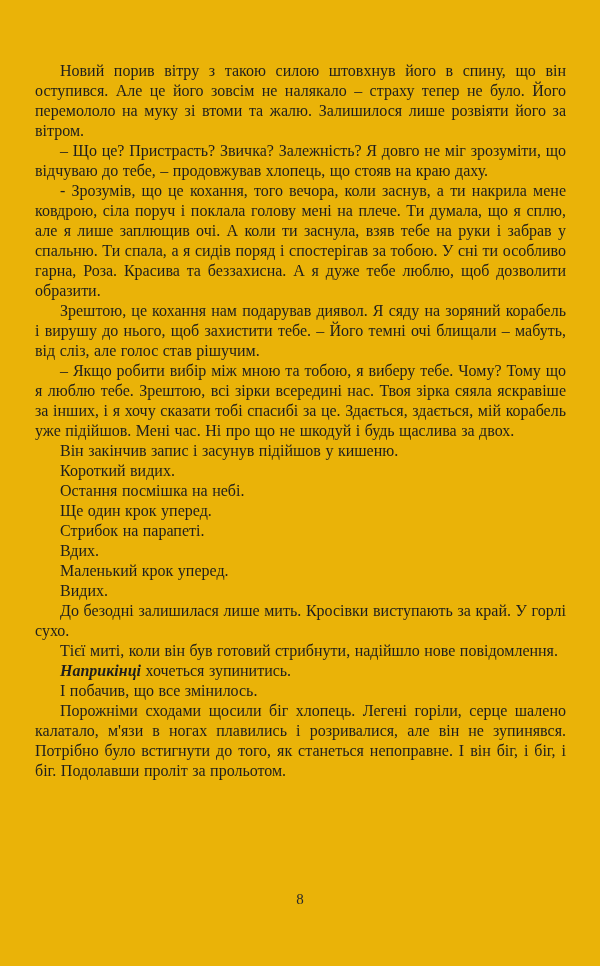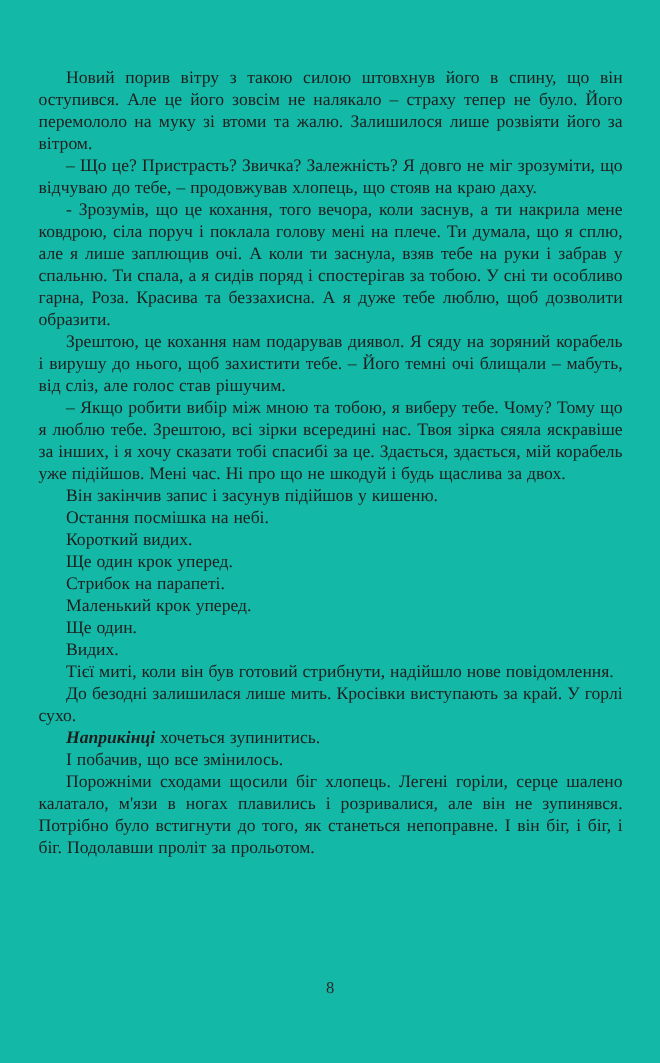--- a/index.html
+++ b/index.html
@@ -4,21 +4,21 @@
 <style>
   html, body {
     margin: 0;
     padding: 0;
     background: #ffffff;
   }
   .book-page {
     position: relative;
     width: 600px;
     height: 966px;
-    background: #14b8a6;
+    background: #eab308;
     overflow: hidden;
     font-family: "Liberation Serif", "DejaVu Serif", serif;
     color: #1e1e1e;
   }
   .text-block {
     position: absolute;
     top: 61px;
     left: 35px;
     width: 531px;
     font-size: 16px;
@@ -49,29 +49,29 @@
 <body>
 
 <div class="book-page">
   <div class="text-block">
     <p>Новий порив вітру з такою силою штовхнув його в спину, що він оступився. Але це його зовсім не налякало – страху тепер не було. Його перемололо на муку зі втоми та жалю. Залишилося лише розвіяти його за вітром.</p>
     <p>– Що це? Пристрасть? Звичка? Залежність? Я довго не міг зрозуміти, що відчуваю до тебе, – продовжував хлопець, що стояв на краю даху.</p>
     <p>- Зрозумів, що це кохання, того вечора, коли заснув, а ти накрила мене ковдрою, сіла поруч і поклала голову мені на плече. Ти думала, що я сплю, але я лише заплющив очі. А коли ти заснула, взяв тебе на руки і забрав у спальню. Ти спала, а я сидів поряд і спостерігав за тобою. У сні ти особливо гарна, Роза. Красива та беззахисна. А я дуже тебе люблю, щоб дозволити образити.</p>
     <p>Зрештою, це кохання нам подарував диявол. Я сяду на зоряний корабель і вирушу до нього, щоб захистити тебе. – Його темні очі блищали – мабуть, від сліз, але голос став рішучим.</p>
     <p>– Якщо робити вибір між мною та тобою, я виберу тебе. Чому? Тому що я люблю тебе. Зрештою, всі зірки всередині нас. Твоя зірка сяяла яскравіше за інших, і я хочу сказати тобі спасибі за це. Здається, здається, мій корабель уже підійшов. Мені час. Ні про що не шкодуй і будь щаслива за двох.</p>
     <p>Він закінчив запис і засунув підійшов у кишеню.</p>
+    <p>Короткий видих.</p>
     <p>Остання посмішка на небі.</p>
-    <p>Короткий видих.</p>
     <p>Ще один крок уперед.</p>
     <p>Стрибок на парапеті.</p>
+    <p>Вдих.</p>
     <p>Маленький крок уперед.</p>
-    <p>Ще один.</p>
     <p>Видих.</p>
+    <p>До безодні залишилася лише мить. Кросівки виступають за край. У горлі сухо.</p>
     <p>Тієї миті, коли він був готовий стрибнути, надійшло нове повідомлення.</p>
-    <p>До безодні залишилася лише мить. Кросівки виступають за край. У горлі сухо.</p>
     <p>
       <em>Наприкінці</em><span> хочеться зупинитись.</span>
     </p>
     <p>І побачив, що все змінилось.</p>
     <p>Порожніми сходами щосили біг хлопець. Легені горіли, серце шалено калатало, м'язи в ногах плавились і розривалися, але він не зупинявся. Потрібно було встигнути до того, як станеться непоправне. І він біг, і біг, і біг. Подолавши проліт за прольотом.</p>
   </div>
   <div class="page-number">8</div>
 </div>
 
 </body></html>

